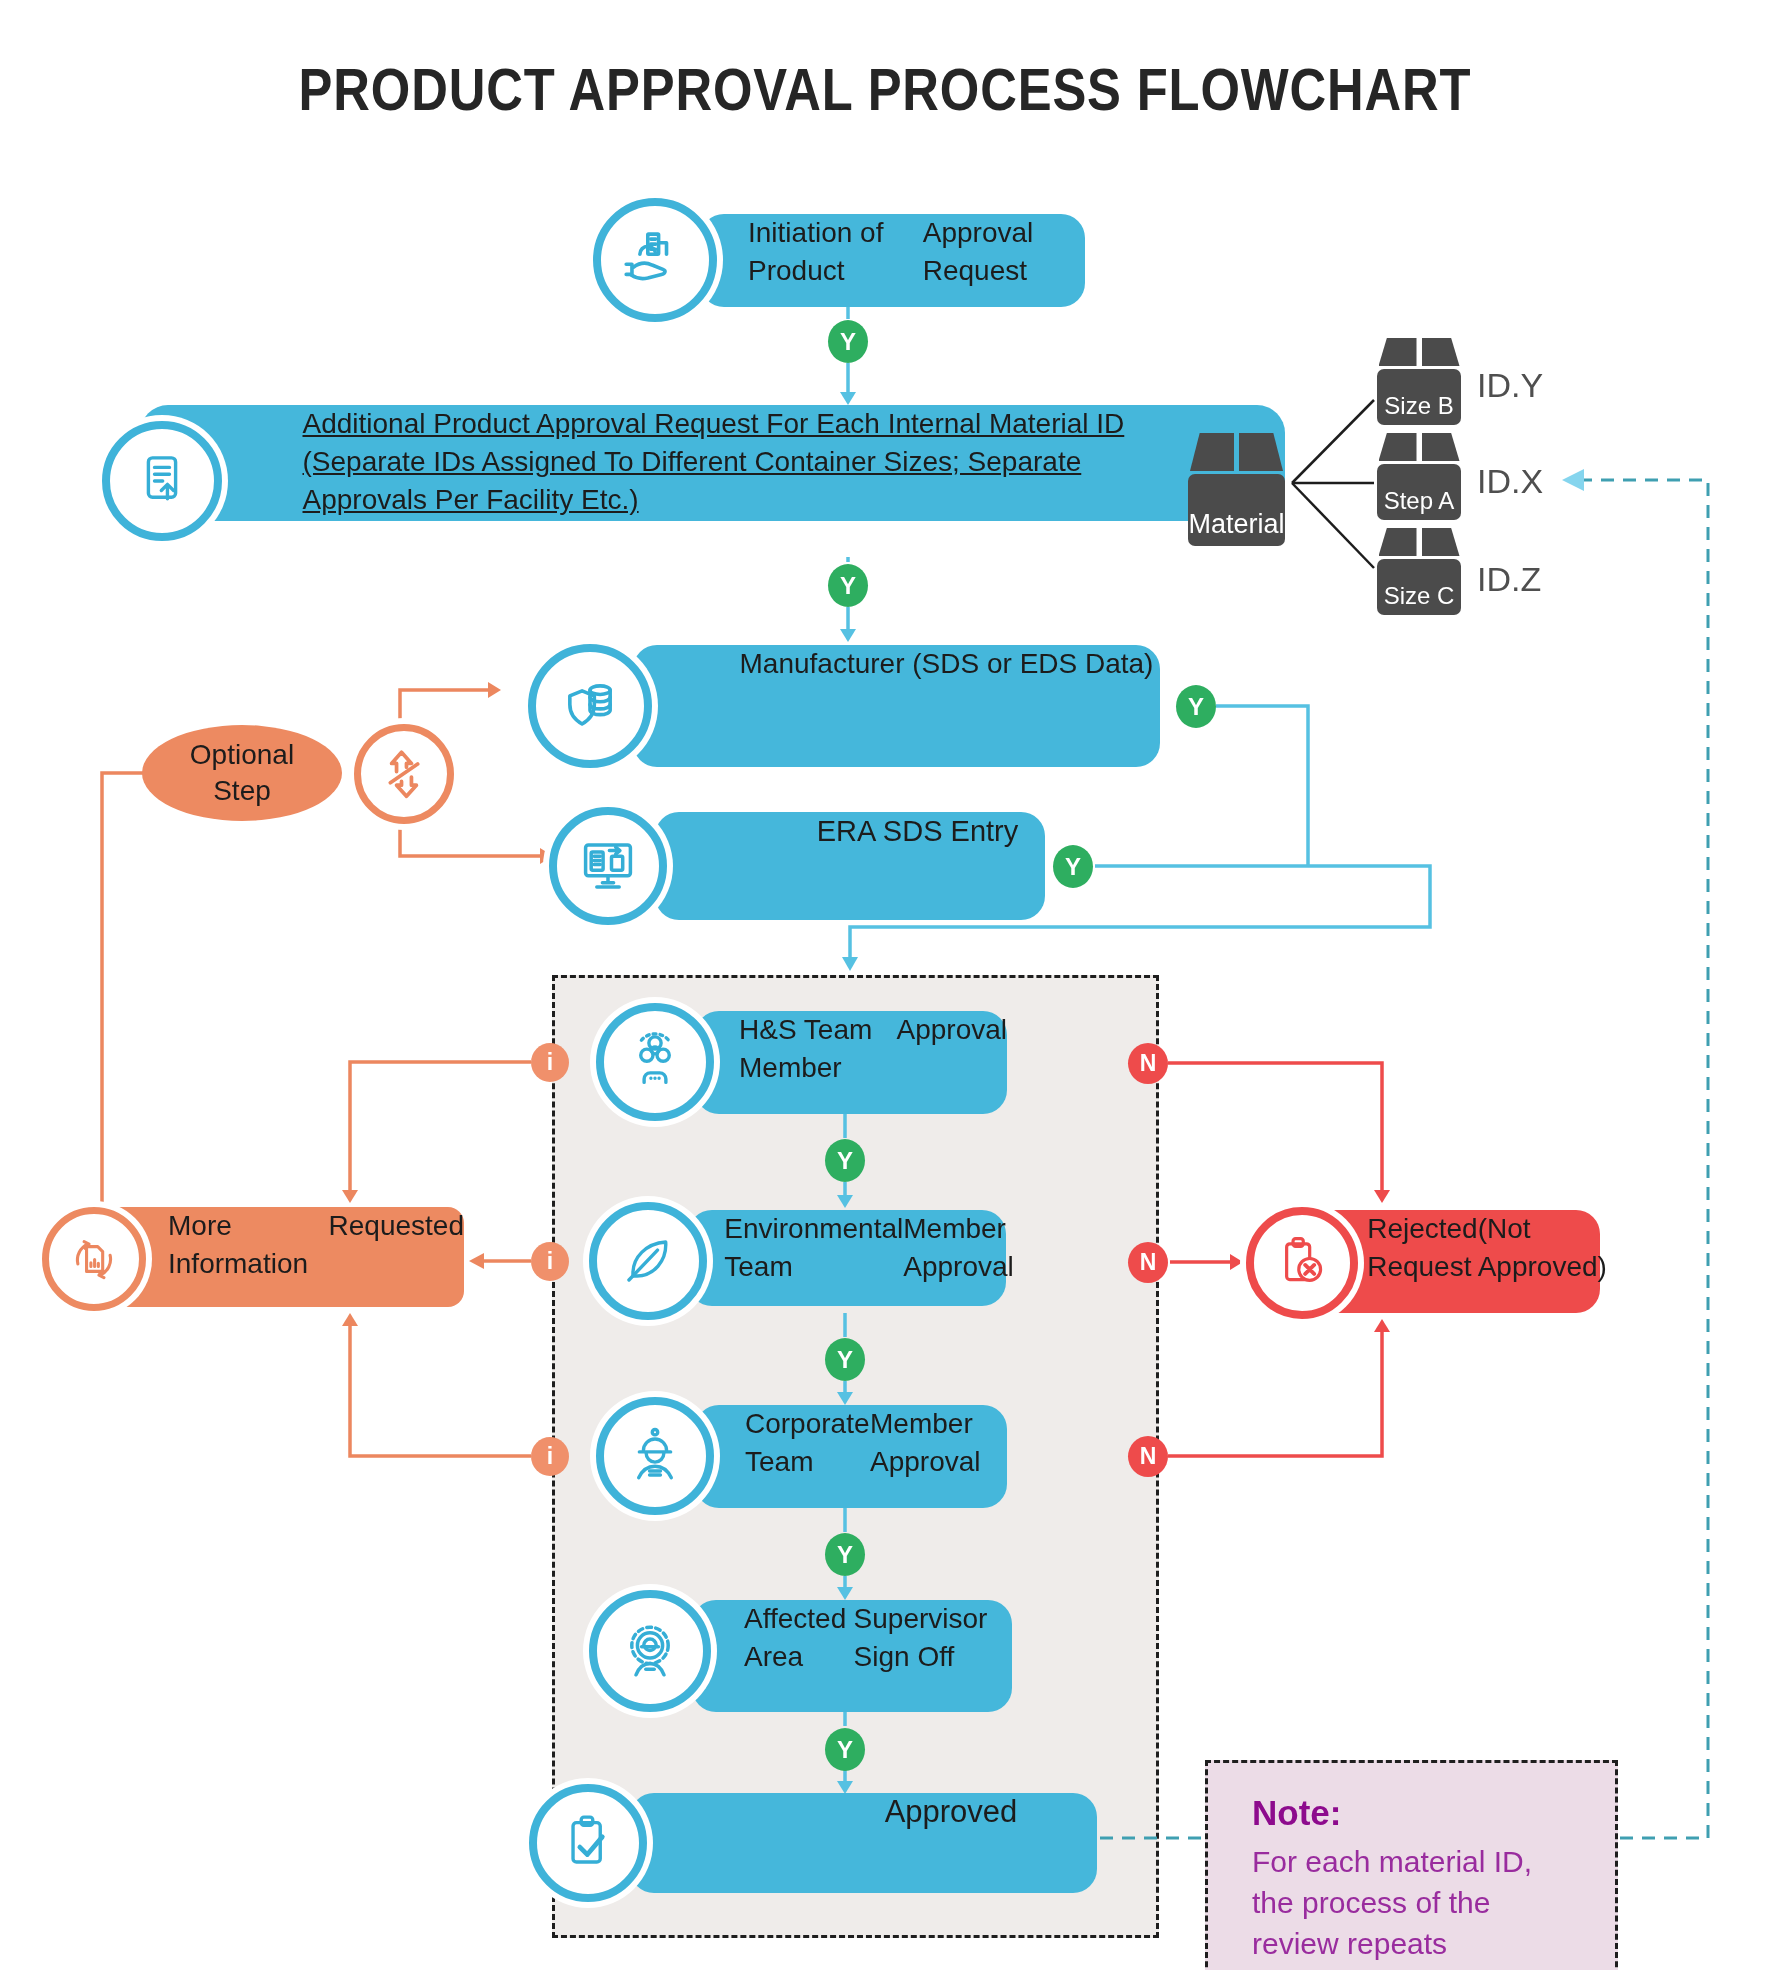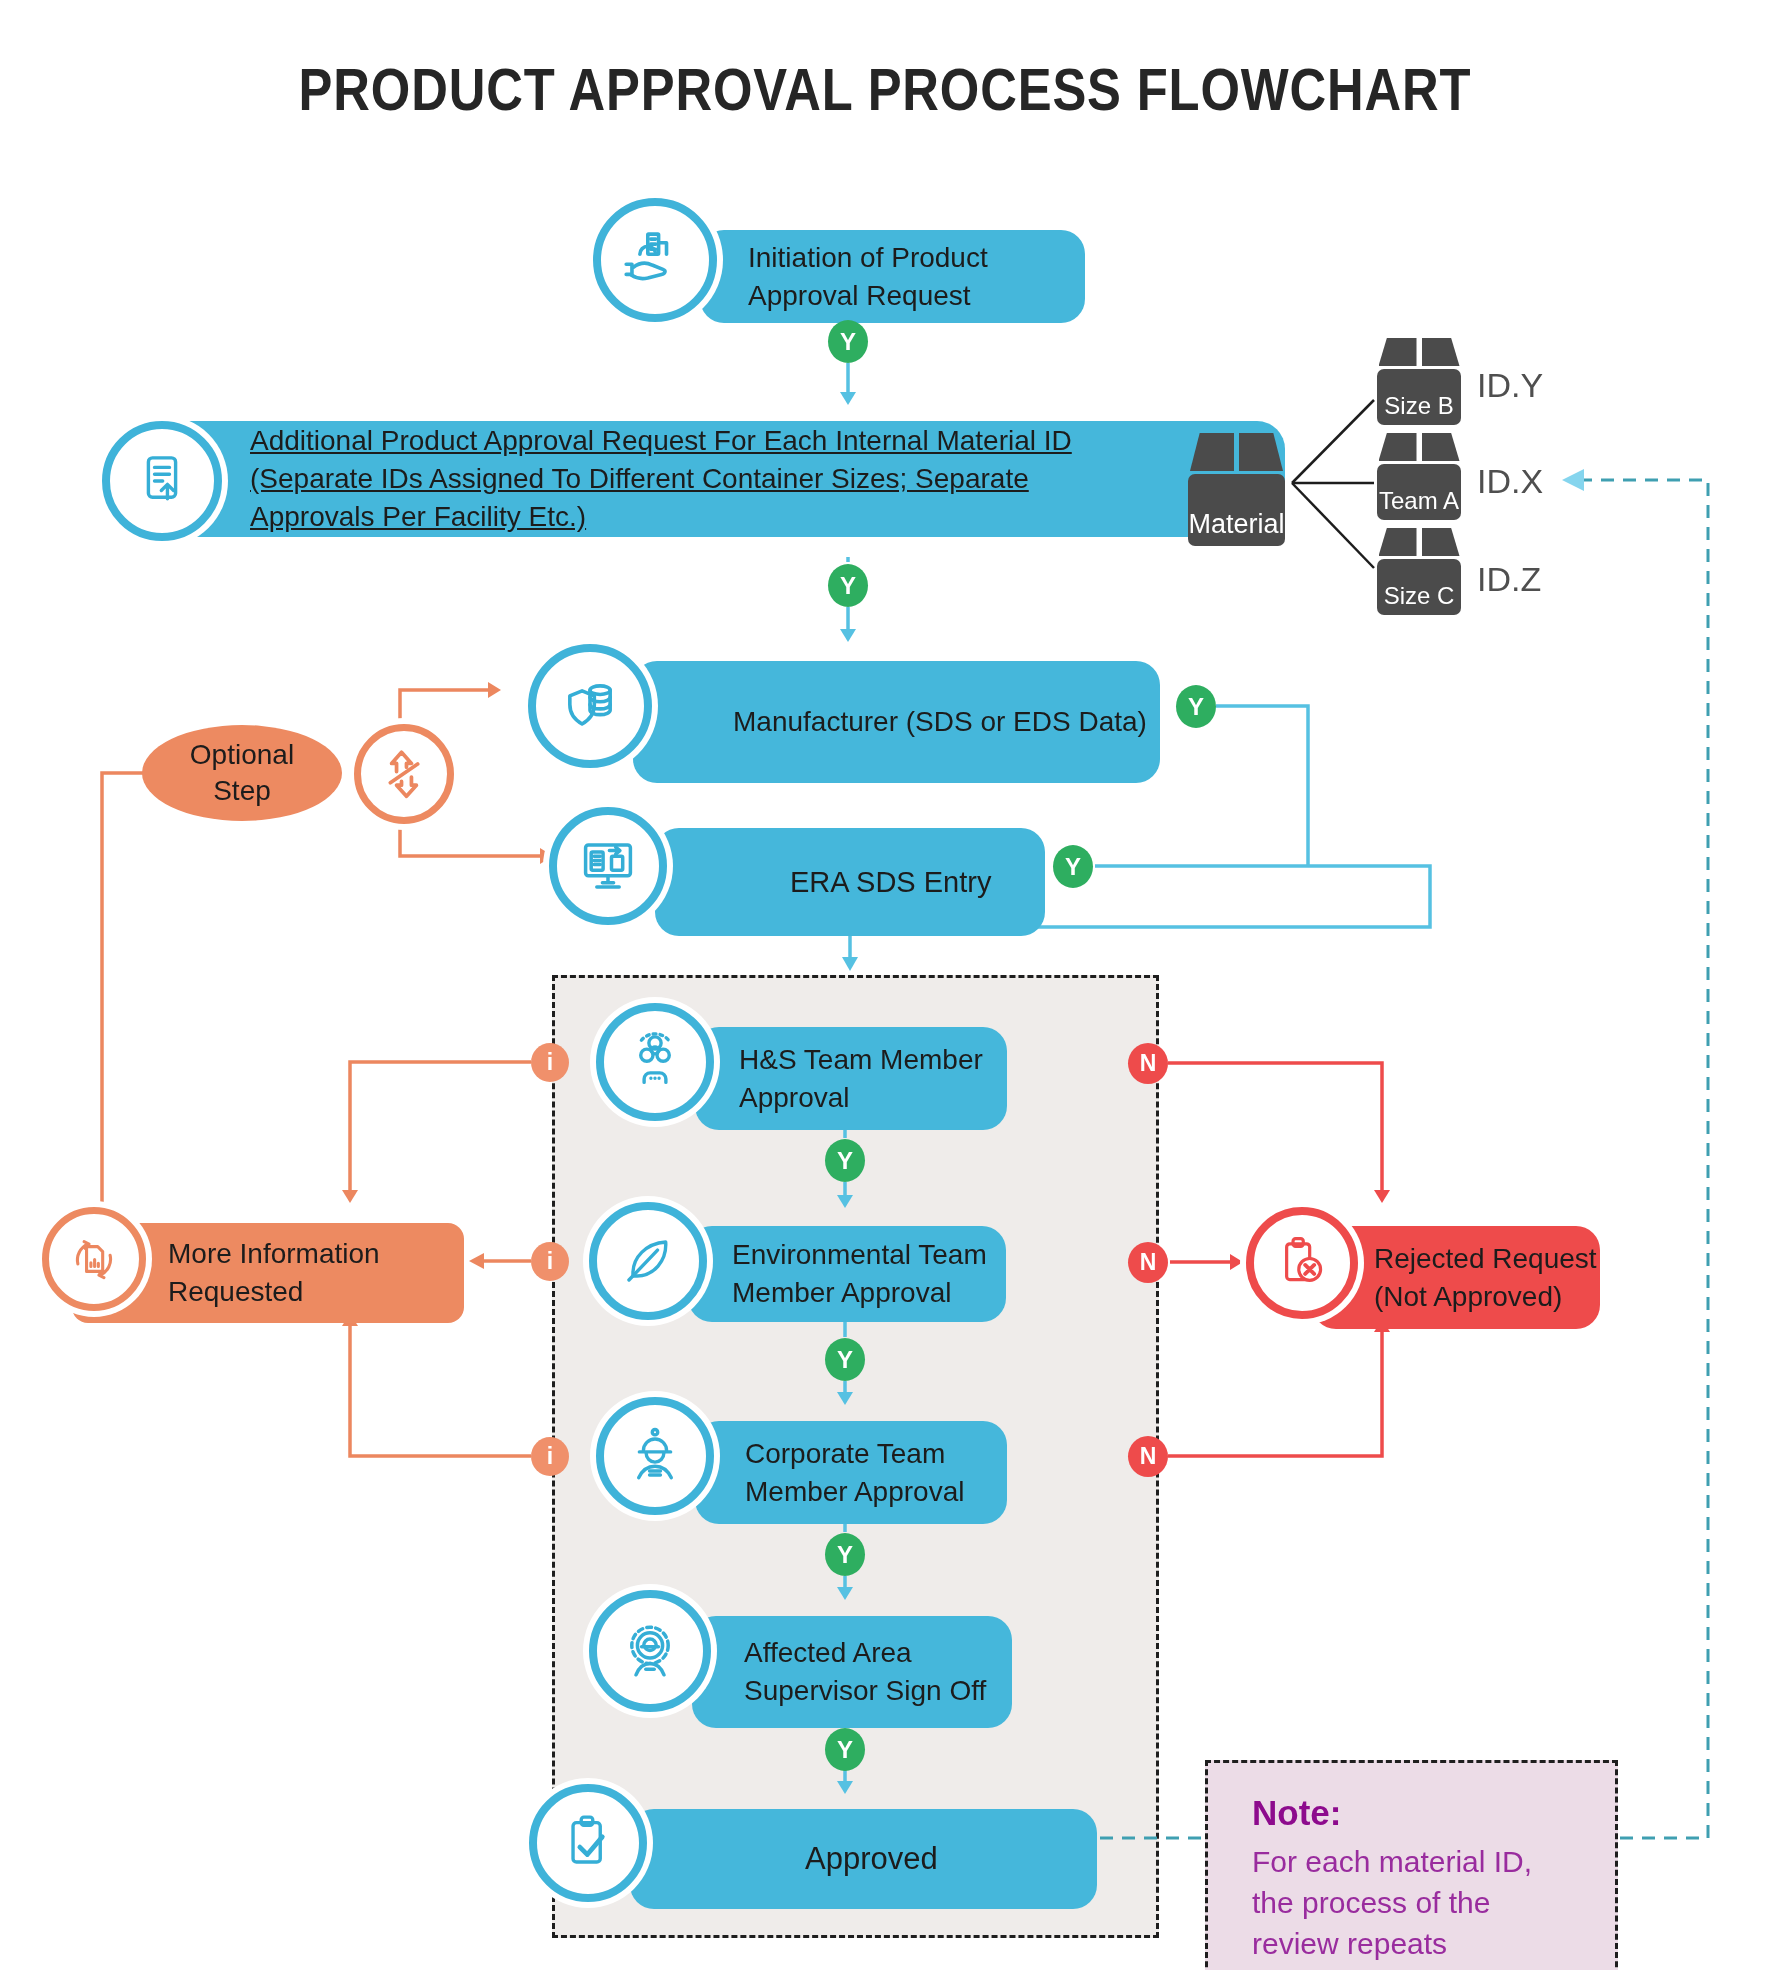--- a/index.html
+++ b/index.html
@@ -8,21 +8,21 @@
   #title{position:absolute;top:56px;left:50%;transform:translateX(-50%) scaleX(0.86);
          transform-origin:center;font-size:59px;font-weight:800;letter-spacing:1px;
          color:#262626;white-space:nowrap;}
   svg.wires{position:absolute;left:0;top:0;z-index:1;}
   .group-box{position:absolute;border:3px dashed #1e1e1e;background:#efecea;z-index:0;}
   .note-box{position:absolute;border:3px dashed #1e1e1e;background:#ecdce7;z-index:2;
             box-sizing:border-box;padding:30px 0 0 44px;}
   .note-title{font-size:35px;font-weight:bold;color:#8d0b8d;margin-bottom:8px;}
   .note-line{font-size:30px;line-height:41px;color:#992c9e;}
   .node{position:absolute;z-index:2;background:#45b7db;border-radius:24px;display:flex;
-        flex-direction:column;justify-content:center;box-sizing:border-box;margin-top:16px;}
+        flex-direction:row;justify-content:center;box-sizing:border-box;}
   .node .ln{font-size:28px;line-height:38px;color:#1c1c1c;}
   .node-orange{background:#ed8a61;border-radius:16px;}
   .node-red{background:#ee4b4b;}
   .cicon{position:absolute;z-index:3;background:#fff;border-radius:50%;
          box-shadow:0 0 0 6px #fff;display:flex;align-items:center;justify-content:center;}
   .cicon.blue{border:8px solid #3fb3d9;}
   .cicon.orange{border:7px solid #ed8a61;}
   .cicon.red{border:8px solid #ee4b4b;}
   .badge{position:absolute;z-index:4;border-radius:50%;color:#fff;font-weight:bold;
          display:flex;align-items:center;justify-content:center;}
@@ -166,21 +166,21 @@
     </div>
     <div class="pbody" style="width:84px;height:56px;margin-top:3px;font-size:24px;padding-bottom:5px;">Size B</div>
   </div>
   <div class="id-label" style="left:1477px;top:366px;">ID.Y</div>
 
   <div class="pkg" style="left:1377px;top:433px;">
     <div class="flaps">
       <div class="flap l" style="width:38px;height:28px;"></div>
       <div class="flap r" style="width:38px;height:28px;"></div>
     </div>
-    <div class="pbody" style="width:84px;height:56px;margin-top:3px;font-size:24px;padding-bottom:5px;">Team A</div>
+    <div class="pbody" style="width:84px;height:56px;margin-top:3px;font-size:24px;padding-bottom:5px;">Step A</div>
   </div>
   <div class="id-label" style="left:1477px;top:462px;">ID.X</div>
 
   <div class="pkg" style="left:1377px;top:528px;">
     <div class="flaps">
       <div class="flap l" style="width:38px;height:28px;"></div>
       <div class="flap r" style="width:38px;height:28px;"></div>
     </div>
     <div class="pbody" style="width:84px;height:56px;margin-top:3px;font-size:24px;padding-bottom:5px;">Size C</div>
   </div>

